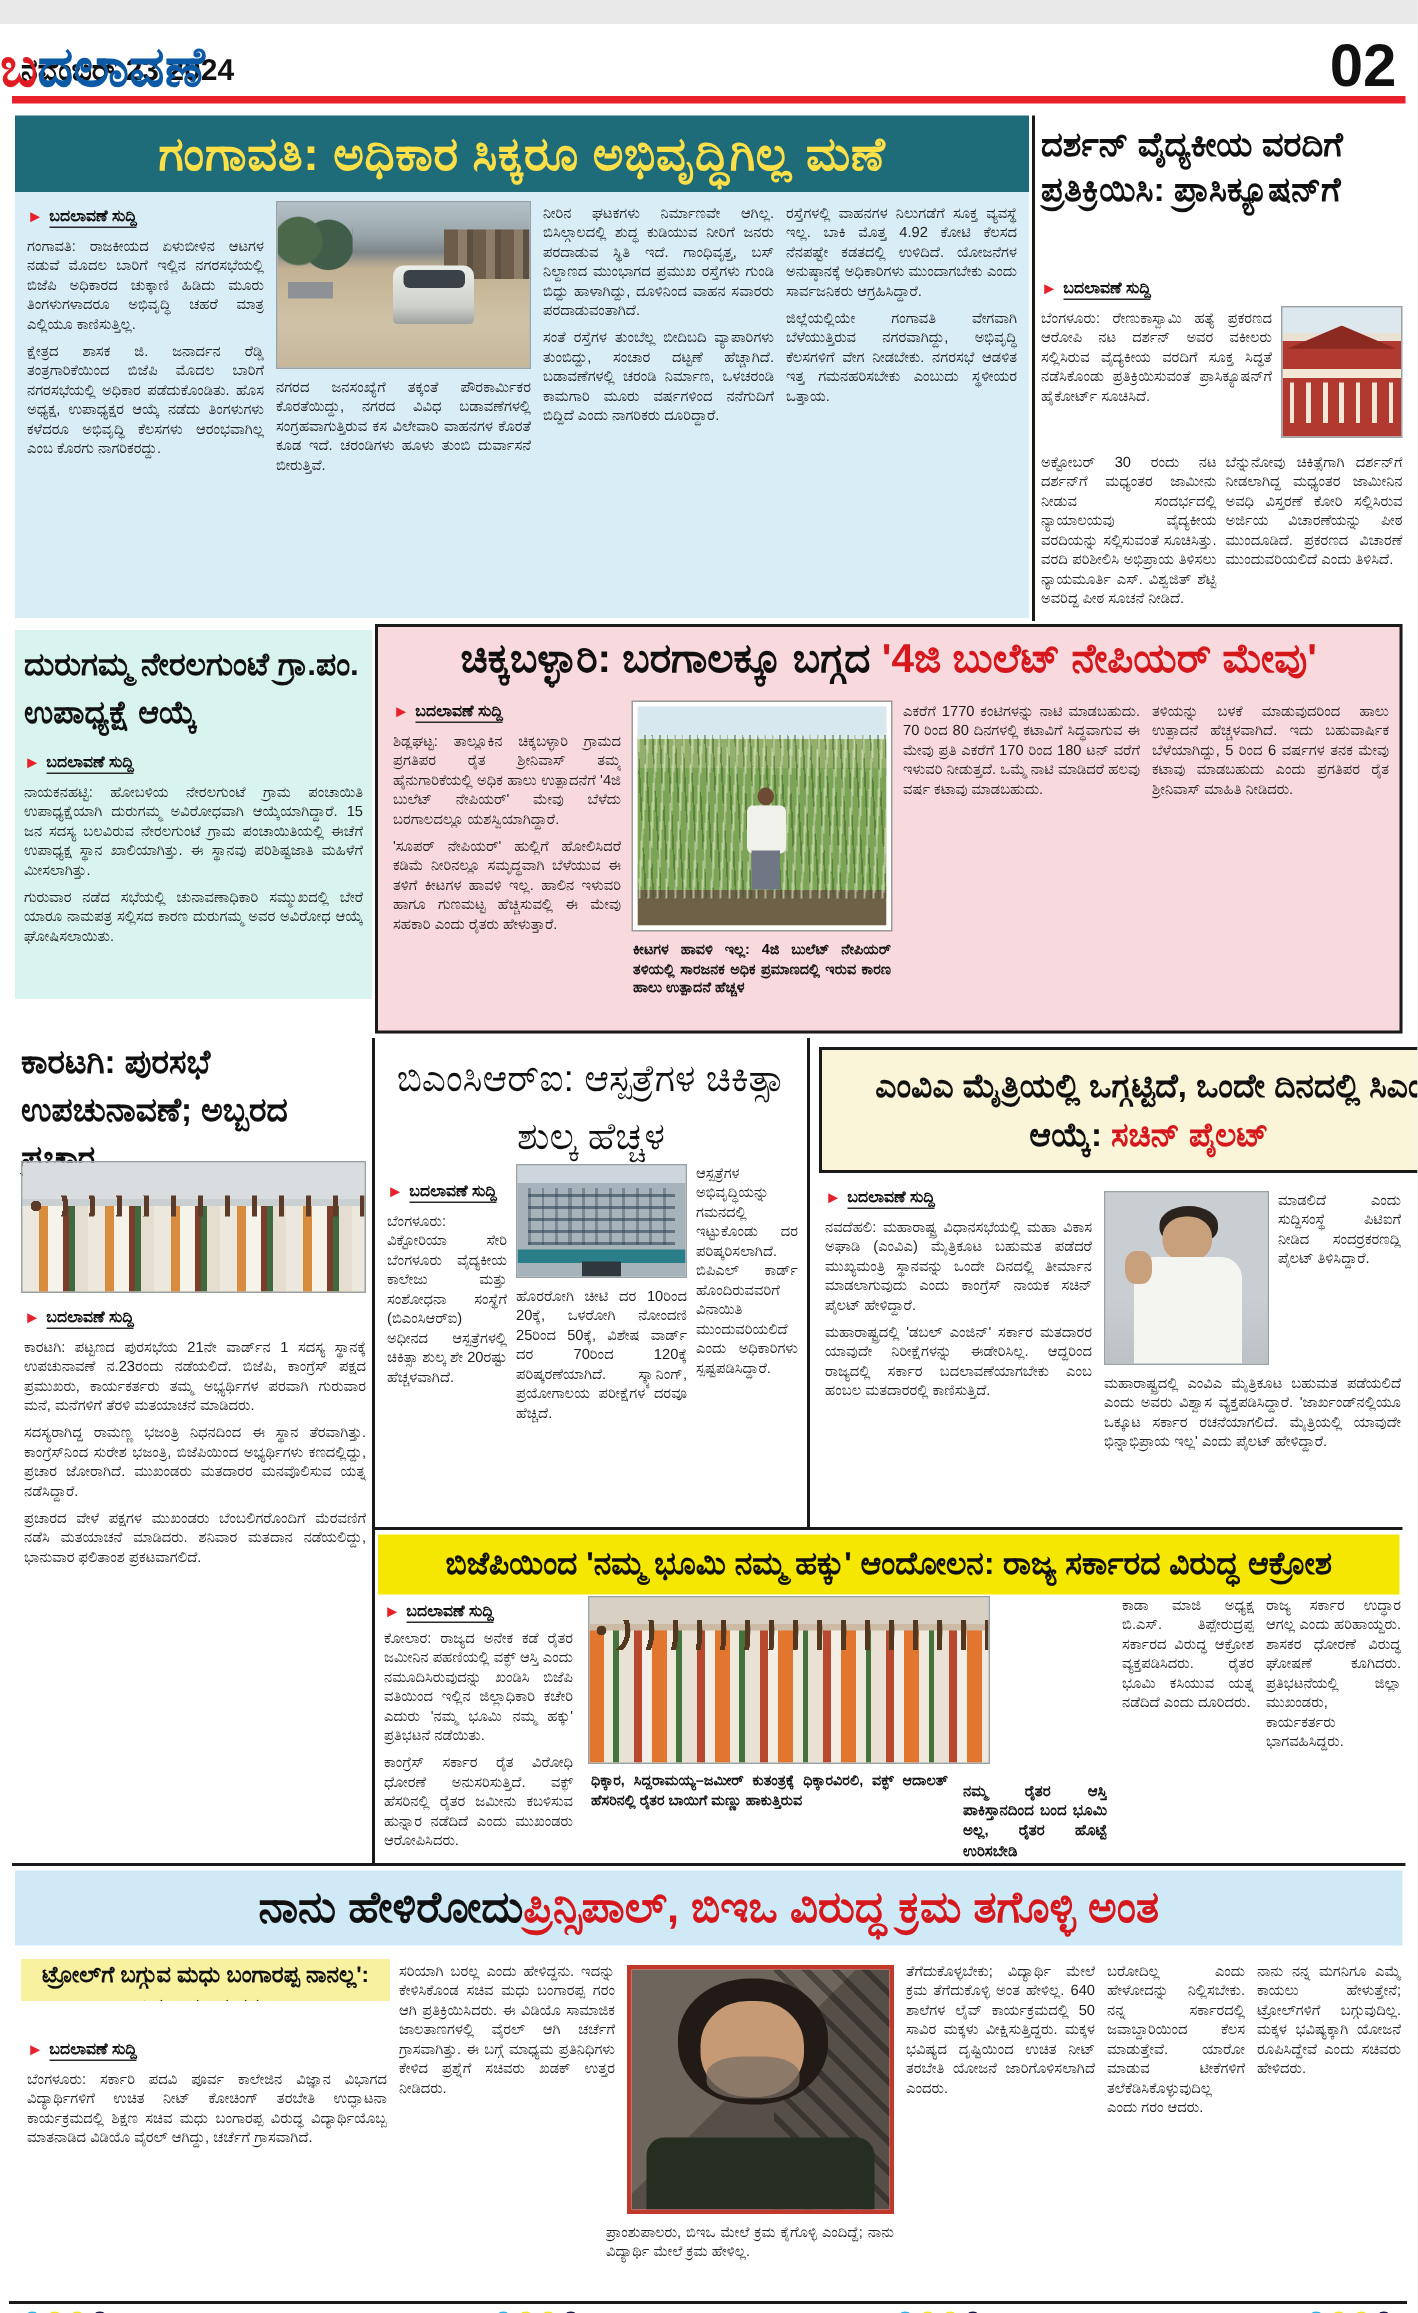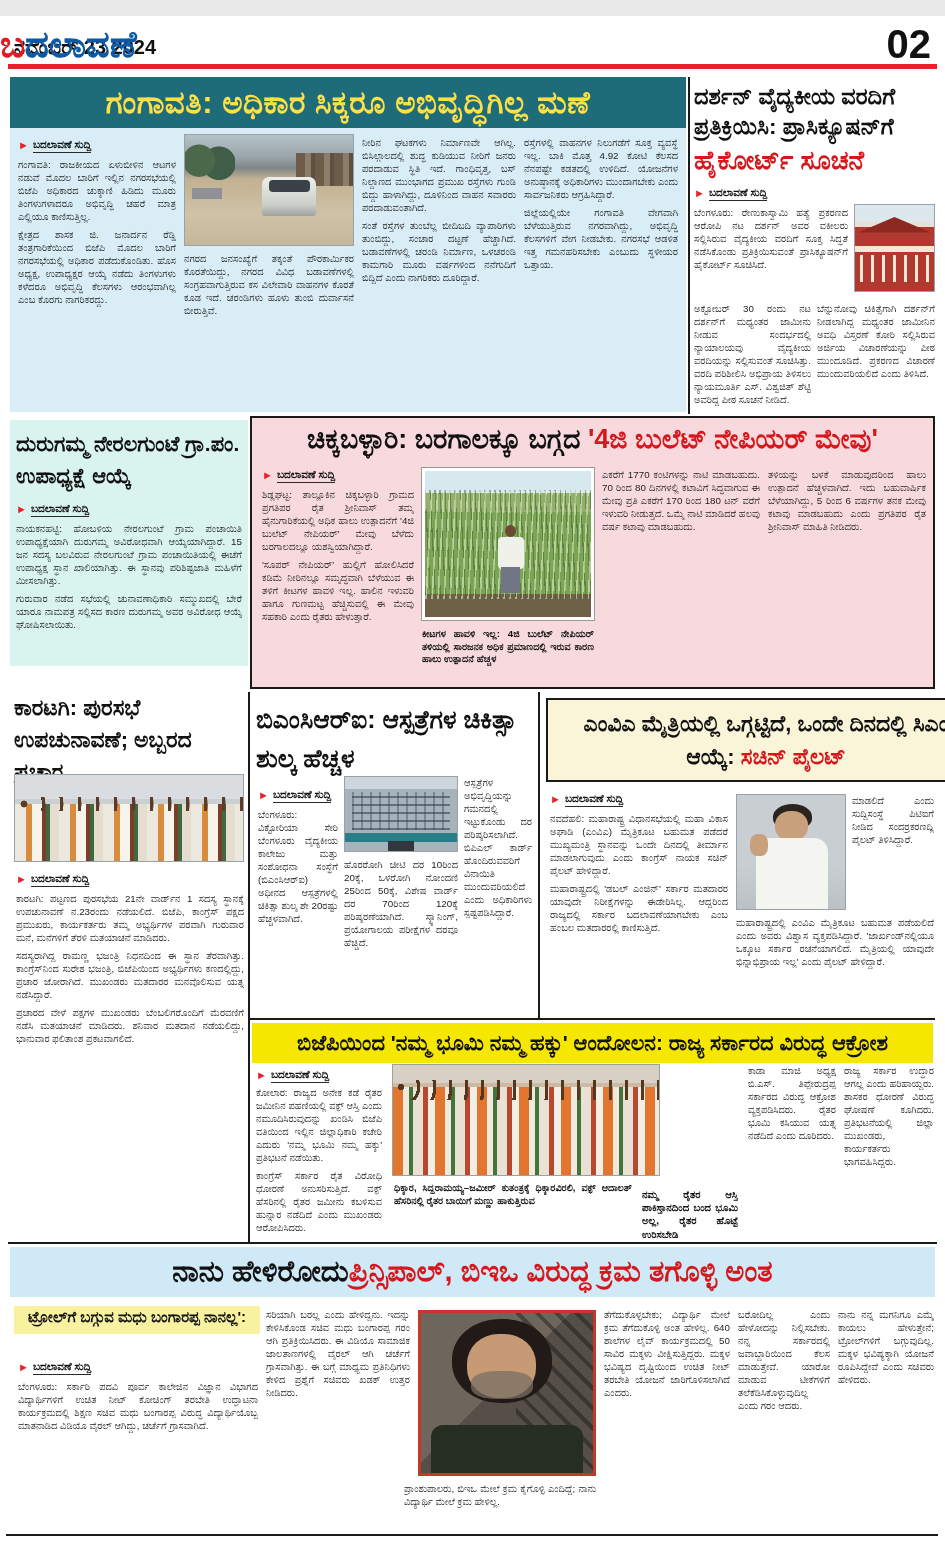--- a/index.html
+++ b/index.html
@@ -103,21 +103,20 @@
   <div class="abs body-text" style="left:524px;top:120px;width:154px;height:272px">
     <p>ರಸ್ತೆಗಳಲ್ಲಿ ವಾಹನಗಳ ನಿಲುಗಡೆಗೆ ಸೂಕ್ತ ವ್ಯವಸ್ಥೆ ಇಲ್ಲ. ಬಾಕಿ ಮೊತ್ತ 4.92 ಕೋಟಿ ಕೆಲಸದ ನೆನಪಷ್ಟೇ ಕಡತದಲ್ಲಿ ಉಳಿದಿದೆ. ಯೋಜನೆಗಳ ಅನುಷ್ಠಾನಕ್ಕೆ ಅಧಿಕಾರಿಗಳು ಮುಂದಾಗಬೇಕು ಎಂದು ಸಾರ್ವಜನಿಕರು ಆಗ್ರಹಿಸಿದ್ದಾರೆ.</p>
     <p>ಜಿಲ್ಲೆಯಲ್ಲಿಯೇ ಗಂಗಾವತಿ ವೇಗವಾಗಿ ಬೆಳೆಯುತ್ತಿರುವ ನಗರವಾಗಿದ್ದು, ಅಭಿವೃದ್ಧಿ ಕೆಲಸಗಳಿಗೆ ವೇಗ ನೀಡಬೇಕು. ನಗರಸಭೆ ಆಡಳಿತ ಇತ್ತ ಗಮನಹರಿಸಬೇಕು ಎಂಬುದು ಸ್ಥಳೀಯರ ಒತ್ತಾಯ.</p>
   </div>
 
   <div class="abs rule" style="left:688px;top:61px;width:2px;height:337px"></div>
 
   <div class="abs" style="left:694px;top:66px;width:244px;font-size:22.5px;font-weight:bold;line-height:1.33;color:#111">
     <span>ದರ್ಶನ್ ವೈದ್ಯಕೀಯ ವರದಿಗೆ ಪ್ರತಿಕ್ರಿಯಿಸಿ: ಪ್ರಾಸಿಕ್ಯೂಷನ್‌ಗೆ</span>
   </div>
-  <div class="abs hl-red" style="left:694px;top:129px;width:244px;font-size:26px;font-weight:bold">ಹೈಕೋರ್ಟ್ ಸೂಚನೆ</div>
   <div class="abs byline" style="left:694px;top:170px">
     <span class="tri">►</span>
     <span class="txt">ಬದಲಾವಣೆ ಸುದ್ದಿ</span>
   </div>
   <div class="photo ph-court" style="left:854px;top:188px;width:81px;height:88px">
     <div class="roof"></div>
     <div class="band"></div>
     <div class="win"></div>
   </div>
   <div class="abs body-text" style="left:694px;top:190px;width:154px;height:92px">
@@ -178,21 +177,21 @@
     <div class="pants"></div>
   </div>
   <div class="abs caption" style="left:422px;top:612px;width:172px;height:52px">ಕೀಟಗಳ ಹಾವಳಿ ಇಲ್ಲ: 4ಜಿ ಬುಲೆಟ್ ನೇಪಿಯರ್ ತಳಿಯಲ್ಲಿ ಸಾರಜನಕ ಅಧಿಕ ಪ್ರಮಾಣದಲ್ಲಿ ಇರುವ ಕಾರಣ ಹಾಲು ಉತ್ಪಾದನೆ ಹೆಚ್ಚಳ</div>
   <div class="abs body-text" style="left:602px;top:452px;width:158px;height:212px">
     <p>ಎಕರೆಗೆ 1770 ಕಂಟಿಗಳನ್ನು ನಾಟಿ ಮಾಡಬಹುದು. 70 ರಿಂದ 80 ದಿನಗಳಲ್ಲಿ ಕಟಾವಿಗೆ ಸಿದ್ಧವಾಗುವ ಈ ಮೇವು ಪ್ರತಿ ಎಕರೆಗೆ 170 ರಿಂದ 180 ಟನ್ ವರೆಗೆ ಇಳುವರಿ ನೀಡುತ್ತದೆ. ಒಮ್ಮೆ ನಾಟಿ ಮಾಡಿದರೆ ಹಲವು ವರ್ಷ ಕಟಾವು ಮಾಡಬಹುದು.</p>
   </div>
   <div class="abs body-text" style="left:768px;top:452px;width:158px;height:212px">
     <p>ತಳಿಯನ್ನು ಬಳಕೆ ಮಾಡುವುದರಿಂದ ಹಾಲು ಉತ್ಪಾದನೆ ಹೆಚ್ಚಳವಾಗಿದೆ. ಇದು ಬಹುವಾರ್ಷಿಕ ಬೆಳೆಯಾಗಿದ್ದು, 5 ರಿಂದ 6 ವರ್ಷಗಳ ತನಕ ಮೇವು ಕಟಾವು ಮಾಡಬಹುದು ಎಂದು ಪ್ರಗತಿಪರ ರೈತ ಶ್ರೀನಿವಾಸ್ ಮಾಹಿತಿ ನೀಡಿದರು.</p>
   </div>
 
-  <div class="abs" style="left:256px;top:684px;width:276px;font-size:25px;font-weight:bold;line-height:1.55;color:#111">ಬಿಎಂಸಿಆರ್‌ಐ: ಆಸ್ಪತ್ರೆಗಳ ಚಿಕಿತ್ಸಾ ಶುಲ್ಕ ಹೆಚ್ಚಳ</div>
+  <div class="abs" style="left:256px;top:684px;width:276px;text-align:center;font-size:25px;font-weight:normal;line-height:1.55;color:#111">ಬಿಎಂಸಿಆರ್‌ಐ: ಆಸ್ಪತ್ರೆಗಳ ಚಿಕಿತ್ಸಾ ಶುಲ್ಕ ಹೆಚ್ಚಳ</div>
   <div class="abs byline" style="left:258px;top:772px">
     <span class="tri">►</span>
     <span class="txt">ಬದಲಾವಣೆ ಸುದ್ದಿ</span>
   </div>
   <div class="abs body-text" style="left:258px;top:792px;width:80px;height:206px">
     <p>ಬೆಂಗಳೂರು: ವಿಕ್ಟೋರಿಯಾ ಸೇರಿ ಬೆಂಗಳೂರು ವೈದ್ಯಕೀಯ ಕಾಲೇಜು ಮತ್ತು ಸಂಶೋಧನಾ ಸಂಸ್ಥೆಗೆ (ಬಿಎಂಸಿಆರ್‌ಐ) ಅಧೀನದ ಆಸ್ಪತ್ರೆಗಳಲ್ಲಿ ಚಿಕಿತ್ಸಾ ಶುಲ್ಕ ಶೇ 20ರಷ್ಟು ಹೆಚ್ಚಳವಾಗಿದೆ.</p>
   </div>
   <div class="photo ph-hosp" style="left:344px;top:760px;width:114px;height:76px">
     <div class="grid"></div>
     <div class="teal"></div>

